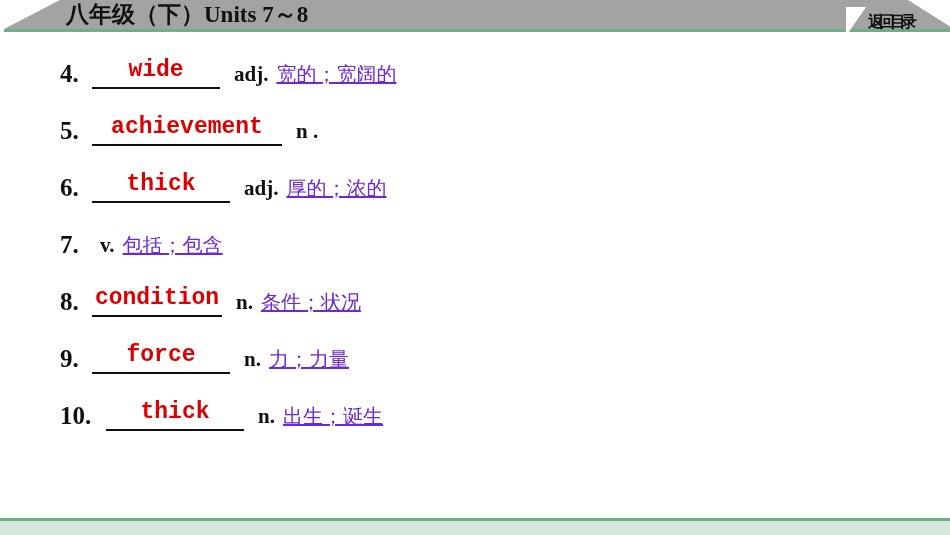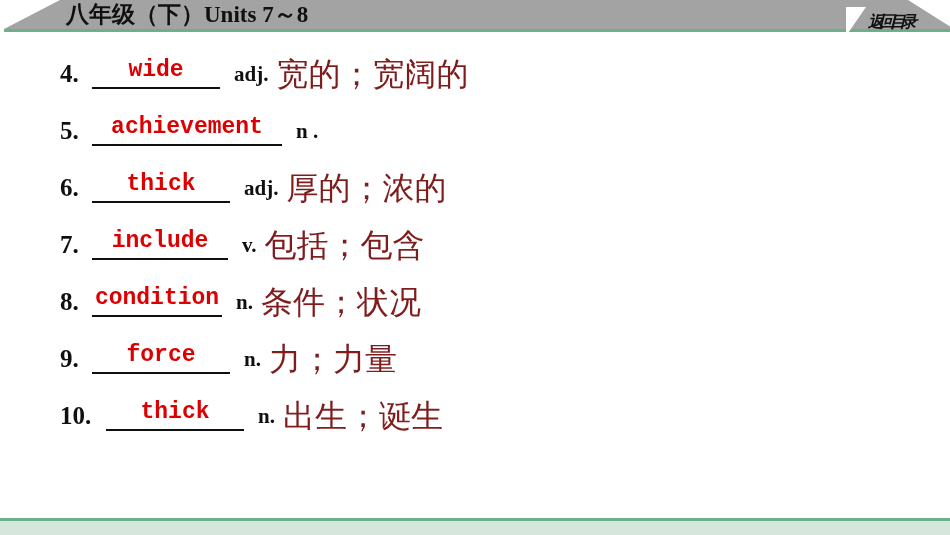--- a/index.html
+++ b/index.html
@@ -65,21 +65,20 @@
   
   .return-btn {
     position: absolute;
     right: 36px;
     top: 0px;
     height: 42px;
     display: flex;
     align-items: center;
     z-index: 4;
     cursor: pointer;
-    font-style: italic;
   }
   .return-btn .wedge-l {
     width: 0;
     height: 0;
     border-left: 20px solid #ffffff;
     border-bottom: 29px solid transparent;
     margin-right: 2px;
   }
   .return-label {
     font-size: 16px;
@@ -141,26 +140,27 @@
   .pos-tag {
     font-size: 21px;
     font-weight: bold;
     color: #101010;
     margin-left: 14px;
     line-height: 30px;
     flex: 0 0 auto;
     white-space: pre;
   }
   .meaning {
-    font-size: 32px;
-    color: #7f1d1d;
+    font-size: 20px;
+    color: #6d28d9;
     margin-left: 8px;
     line-height: 30px;
     flex: 0 0 auto;
     white-space: nowrap;
+    text-decoration: underline;
   }
 
   
   .footer-bar {
     position: absolute;
     left: 0;
     bottom: 0;
     width: 950px;
     height: 17px;
     background: #d6e6dc;
@@ -198,23 +198,20 @@
     <div class="word-row">
       <div class="row-num">6.</div>
       <div class="answer-slot" style="width: 138px;">
         <span class="answer-word">thick</span>
       </div>
       <div class="pos-tag">adj.</div>
       <div class="meaning">厚的；浓的</div>
     </div>
     <div class="word-row">
       <div class="row-num">7.</div>
-      <div class="answer-slot" style="width: 136px;">
-        <span class="answer-word">include</span>
-      </div>
       <div class="pos-tag">v.</div>
       <div class="meaning">包括；包含</div>
     </div>
     <div class="word-row">
       <div class="row-num">8.</div>
       <div class="answer-slot" style="width: 130px;">
         <span class="answer-word">condition</span>
       </div>
       <div class="pos-tag">n.</div>
       <div class="meaning">条件；状况</div>

